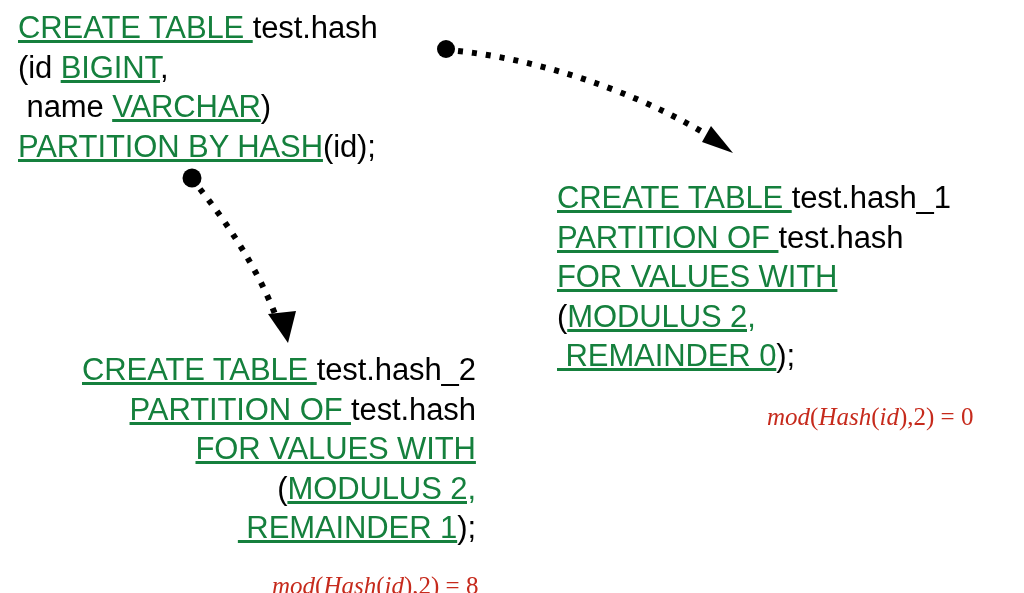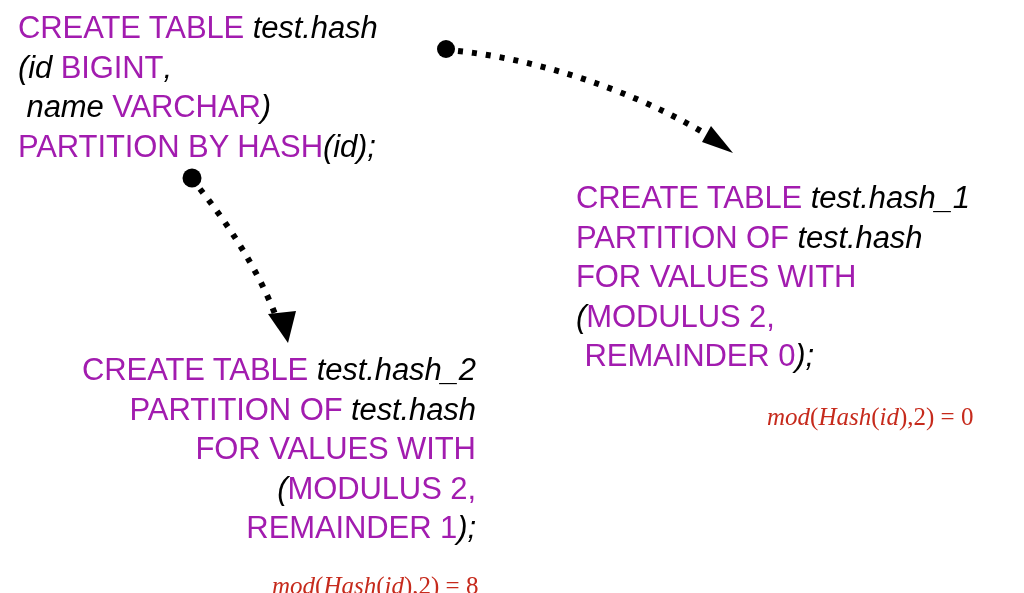--- a/index.html
+++ b/index.html
@@ -17,42 +17,42 @@
   }
   .sql-block {
     position: absolute;
     font-family: "Liberation Sans", sans-serif;
     font-size: 31px;
     line-height: 39.5px;
     color: #000000;
     white-space: pre;
     letter-spacing: -0.1px;
   }
-  .kw { color: #a21caf; }
-  .lit { color: #000000; font-style: italic; }
+  .kw { color: #15803d; text-decoration: underline; }
+  .lit { color: #000000; }
   .formula {
     position: absolute;
     font-family: "Liberation Serif", "DejaVu Serif", serif;
     font-style: italic;
     font-size: 25px;
     color: #c62a1c;
     white-space: pre;
     margin-top: 20px;
   }
   .formula .up { font-style: normal; }
   .arrows {
     position: absolute;
     left: 0;
     top: 0;
     width: 1024px;
     height: 593px;
     pointer-events: none;
   }
   #block-root { left: 18px; top: 8px; }
-  #block-p1   { left: 576px; top: 178px; }
+  #block-p1   { left: 557px; top: 178px; }
   #block-p2   { left: 82px;  top: 350px; text-align: right; }
   #formula-p1 { left: 767px; top: 383px; }
   #formula-p2 { left: 272px; top: 552px; }
 </style>
 </head>
 <body>
 
 <div id="canvas">
 
   <svg class="arrows" viewBox="0 0 1024 593" xmlns="http://www.w3.org/2000/svg">

